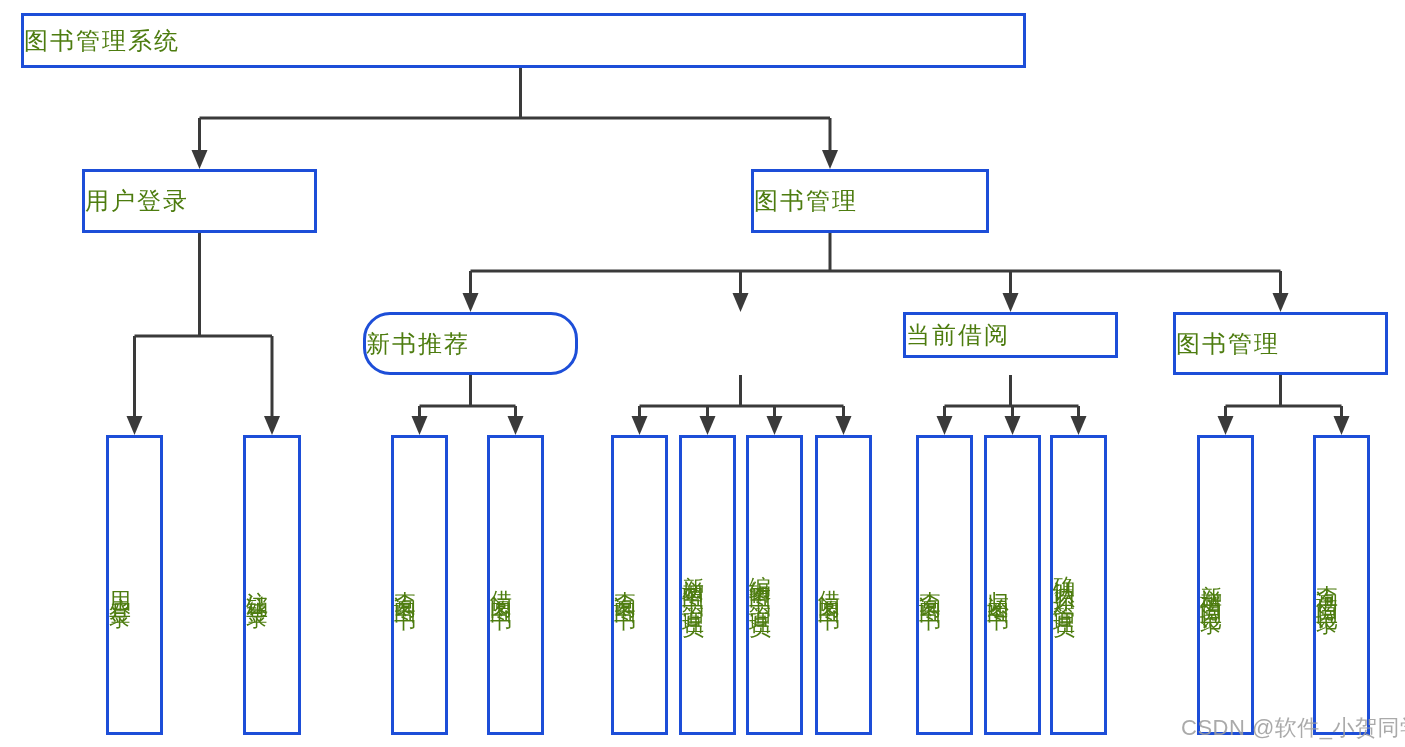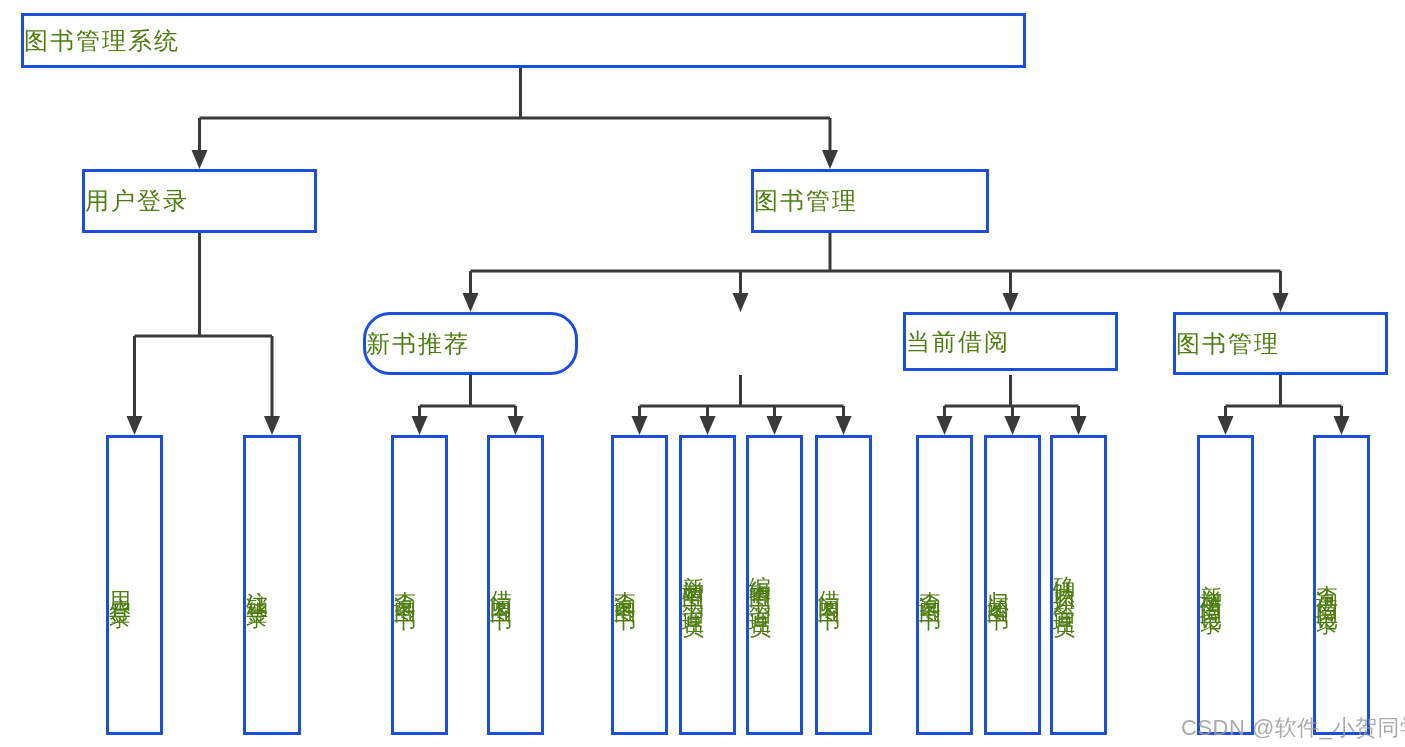--- a/index.html
+++ b/index.html
@@ -132,21 +132,21 @@
   <div class="box lvl-box" style="left:82px; top:169px; width:235px; height:64px;">
     <span>用户登录</span>
   </div>
   <div class="box lvl-box" style="left:751px; top:169px; width:238px; height:64px;">
     <span>图书管理</span>
   </div>
 
   <div class="box lvl-box" style="left:363px; top:312px; width:215px; height:63px;border-radius:27px;">
     <span>新书推荐</span>
   </div>
-  <div class="box lvl-box" style="left:903px; top:312px; width:215px; height:59px;">
+  <div class="box lvl-box" style="left:903px; top:312px; width:215px; height:46px;">
     <span>当前借阅</span>
   </div>
   <div class="box lvl-box" style="left:1173px; top:312px; width:215px; height:63px;">
     <span>图书管理</span>
   </div>
 
   <div class="box leaf-box" style="left:106px; top:435px; width:57px; height:300px;">
     <span class="vtext">用户登录</span>
   </div>
   <div class="box leaf-box" style="left:243px; top:435px; width:58px; height:300px;">

